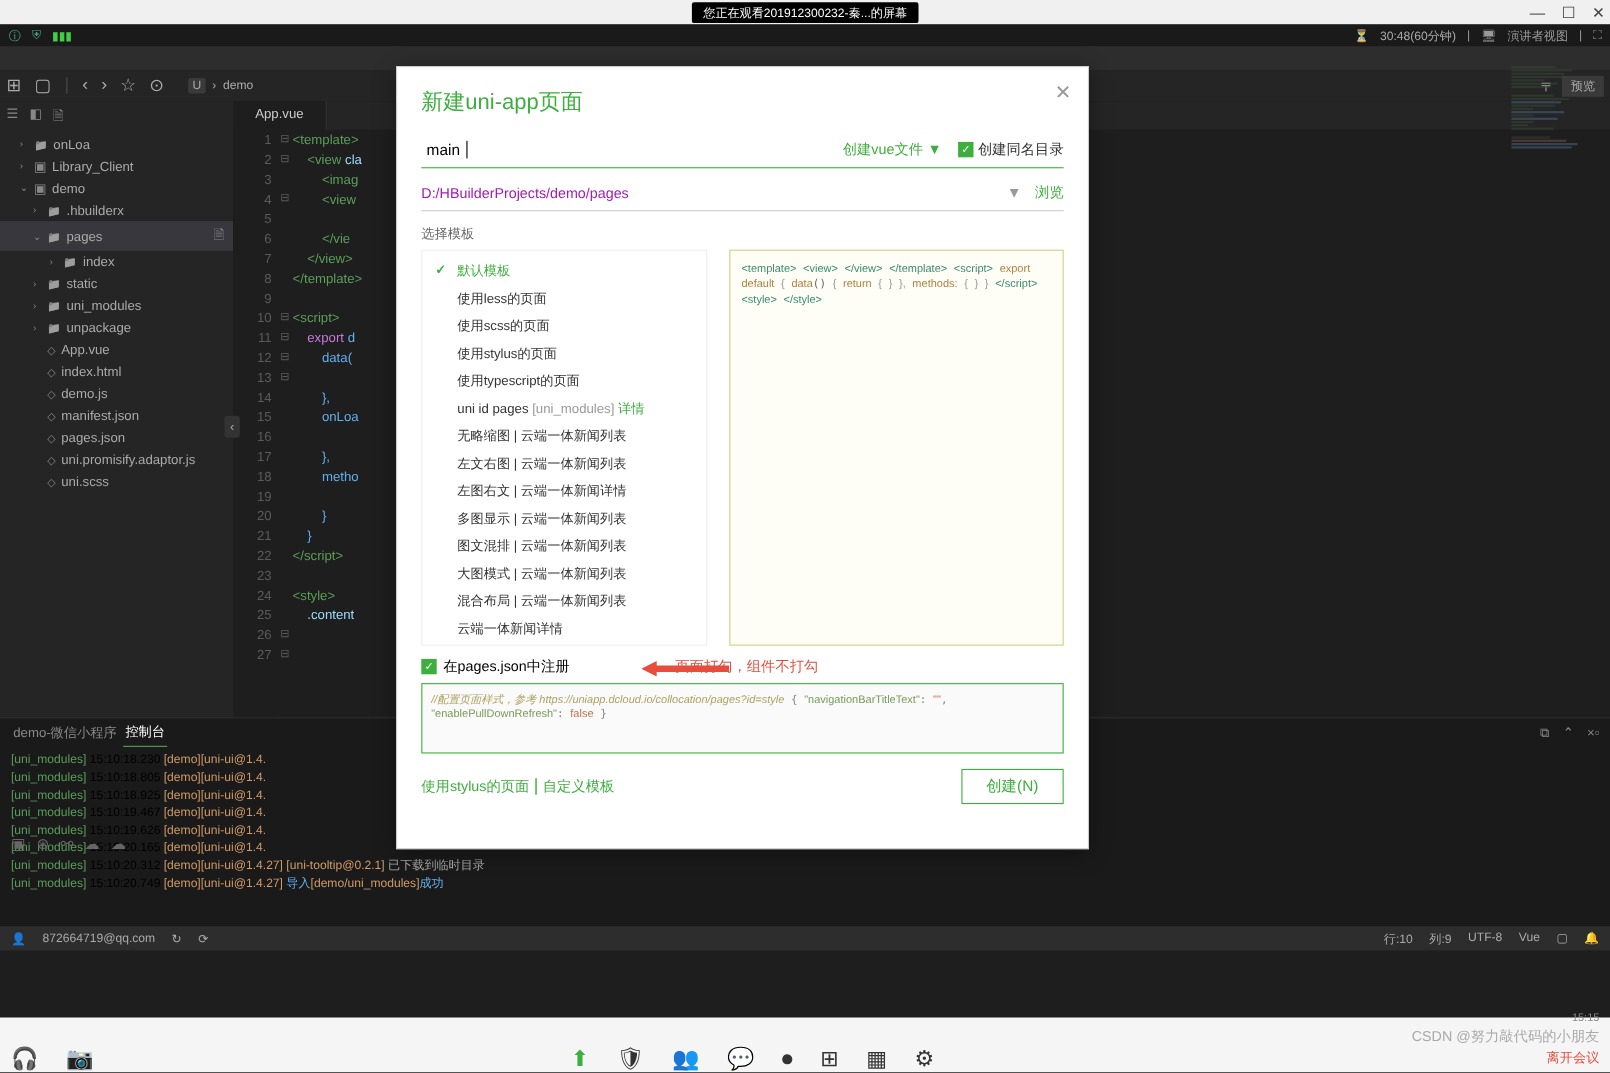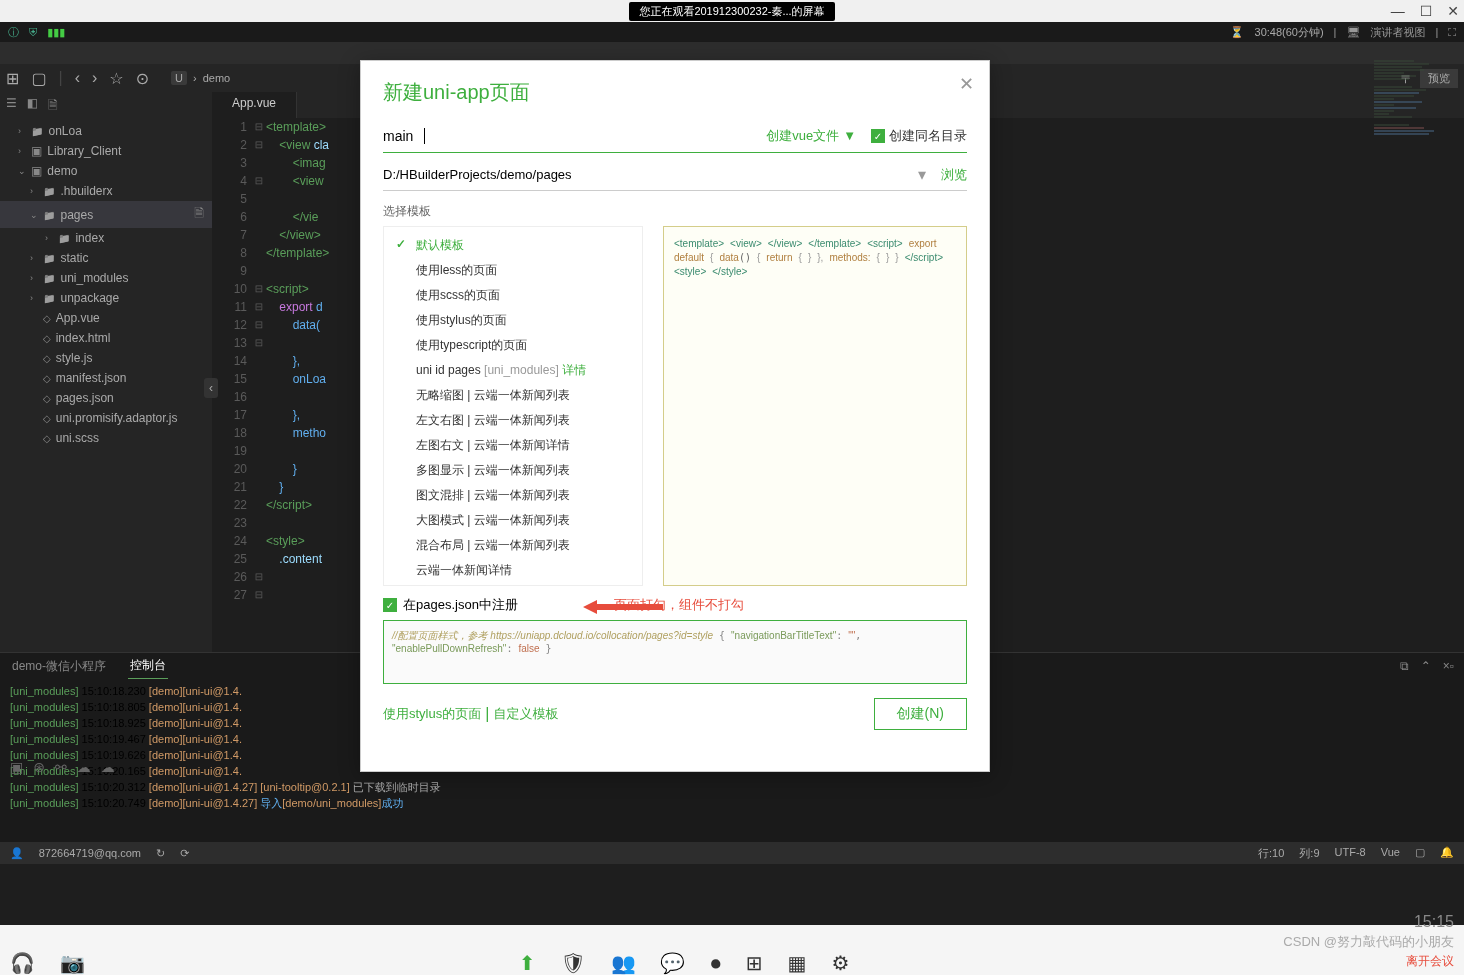--- a/index.html
+++ b/index.html
@@ -48,21 +48,21 @@
 .keyword { color: #c678dd; }
 .attr { color: #9cdcfe; }
 .blue { color: #61afef; }
 
 
 .minimap { position: absolute; right: 0; top: 60px; width: 90px; height: 300px; opacity: 0.5; }
 .minimap-line { height: 2px; margin-bottom: 1px; background: #384838; }
 
 
 .terminal-wrap { height: 190px; background: #1a1a1a; border-top: 1px solid #333; }
-.term-tabs { height: 26px; display: flex; align-items: center; padding: 0 10px; color: #888; font-size: 12px; gap: 20px; }
+.term-tabs { height: 26px; display: flex; align-items: center; padding: 0 10px; color: #888; font-size: 12px; gap: 4px; }
 .term-tab { padding: 4px 2px; }
 .term-tab.active { color: #fff; border-bottom: 1px solid #5a9e5a; }
 .term-tabs-right { margin-left: auto; display: flex; gap: 12px; color: #888; }
 .term-body { padding: 4px 10px; font-family: Consolas, monospace; font-size: 11px; line-height: 16px; overflow: hidden; }
 .log-green { color: #5a9e5a; }
 .log-orange { color: #d19a66; }
 .log-blue { color: #61afef; }
 
 
 .statusbar { height: 22px; background: #2d2d2d; display: flex; align-items: center; padding: 0 10px; color: #aaa; font-size: 11px; gap: 15px; }
@@ -74,28 +74,28 @@
 .dock-icon-sym { font-size: 20px; color: #333; }
 .dock-right { margin-left: auto; display: flex; flex-direction: column; align-items: flex-end; gap: 2px; padding-bottom: 5px;}
 .watermark { color: #aaa; font-size: 13px; }
 .leave-btn { color: #e74c3c; font-size: 12px; }
 
 
 .modal { position: absolute; left: 360px; top: 60px; width: 630px; height: 712px; background: #fff; border: 1px solid #ccc; box-shadow: 0 4px 20px rgba(0,0,0,0.3); padding: 18px 22px; }
 .modal-close { position: absolute; right: 15px; top: 12px; color: #999; font-size: 18px; cursor: pointer; }
 .modal-title { color: #3eaf3e; font-size: 20px; margin-bottom: 18px; }
 .input-row { display: flex; align-items: center; border-bottom: 1px solid #3eaf3e; padding-bottom: 4px; margin-bottom: 12px; }
-.input-row input { border: none; outline: none; flex: 1; font-size: 14px; padding: 4px 0; }
+.input-row input { border: none; outline: none; flex: 1; font-size: 14px; padding: 4px 0; text-align: center; }
 .input-row .caret { border-left: 1px solid #000; height: 16px; margin-left: 1px; animation: blink 1s infinite; }
 .create-type { color: #3eaf3e; font-size: 13px; margin-left: auto; }
 .create-type .drop { color: #3eaf3e; margin-left: 4px; }
 .checkbox-lbl { display: flex; align-items: center; gap: 4px; font-size: 13px; margin-left: 15px; color: #333; }
 .checkbox-box { width: 14px; height: 14px; background: #3eaf3e; color: #fff; display: flex; align-items: center; justify-content: center; font-size: 10px; }
 .path-row { display: flex; align-items: center; border-bottom: 1px solid #ccc; padding-bottom: 6px; margin-bottom: 12px; }
-.path-text { color: #000000; font-size: 13px; flex: 1; }
+.path-text { color: #a21caf; font-size: 13px; flex: 1; }
 .browse-link { color: #3eaf3e; font-size: 13px; }
 .section-label { font-size: 12px; color: #666; margin-bottom: 6px; }
 .template-panel { display: flex; gap: 20px; height: 360px; }
 .template-list { width: 260px; border: 1px solid #eee; overflow-y: auto; padding: 6px 0; position: relative; }
 .tmpl-item { padding: 4px 12px 4px 32px; font-size: 12px; color: #333; position: relative; cursor: pointer; }
 .tmpl-item.checked::before { content: "✓"; color: #3eaf3e; position: absolute; left: 12px; font-weight: bold; }
 .tmpl-item.checked { color: #3eaf3e; }
 .tmpl-detail { color: #3eaf3e; }
 .tmpl-gray { color: #999; }
 .template-preview { flex: 1; border: 1px solid #d4cd8a; background: #fefef6; padding: 10px; font-family: Consolas, monospace; font-size: 10px; line-height: 14px; color: #666; }
@@ -225,21 +225,21 @@
           <span>App.vue</span>
         </div>
         <div class="tree-item d1">
           <span class="chev"></span>
           <span class="file-icon"></span>
           <span>index.html</span>
         </div>
         <div class="tree-item d1">
           <span class="chev"></span>
           <span class="file-icon"></span>
-          <span>style.js</span>
+          <span>demo.js</span>
         </div>
         <div class="tree-item d1">
           <span class="chev"></span>
           <span class="file-icon"></span>
           <span>manifest.json</span>
         </div>
         <div class="tree-item d1">
           <span class="chev"></span>
           <span class="file-icon"></span>
           <span>pages.json</span>
@@ -447,21 +447,21 @@
       <span class="dock-icon-sym">⊞</span>
     </div>
   <div class="dock-icon">
       <span class="dock-icon-sym">▦</span>
     </div>
   <div class="dock-icon">
       <span class="dock-icon-sym">⚙</span>
     </div>
   <div style="flex:1"></div>
   <div class="dock-right">
-    <span style="font-size:16px;color:#888;text-align:center;">15:15</span>
+    <span style="font-size:10px;color:#888;text-align:center;">15:15</span>
     <span class="watermark">CSDN @努力敲代码的小朋友</span>
     <span class="leave-btn">离开会议</span>
   </div>
 </div>
 
 <div class="modal">
   <span class="modal-close">✕</span>
   <div class="modal-title">新建uni-app页面</div>
 
   <div class="input-row">

